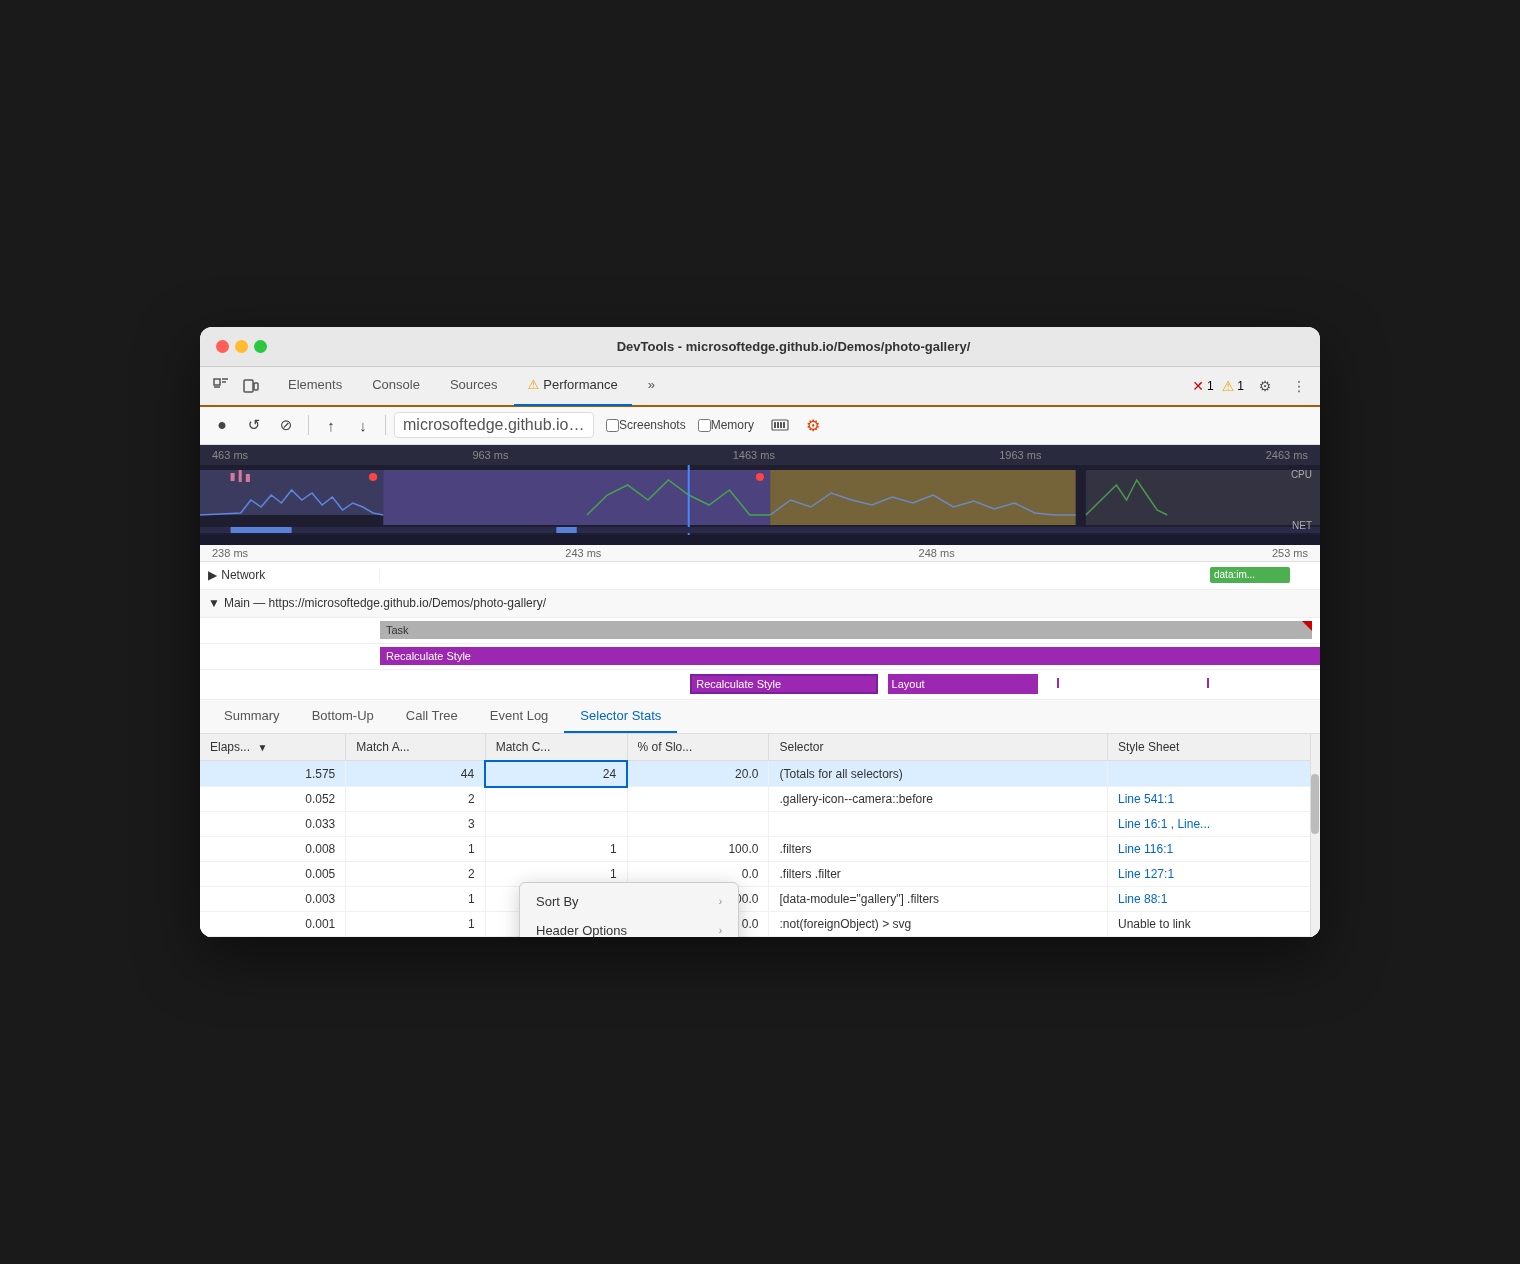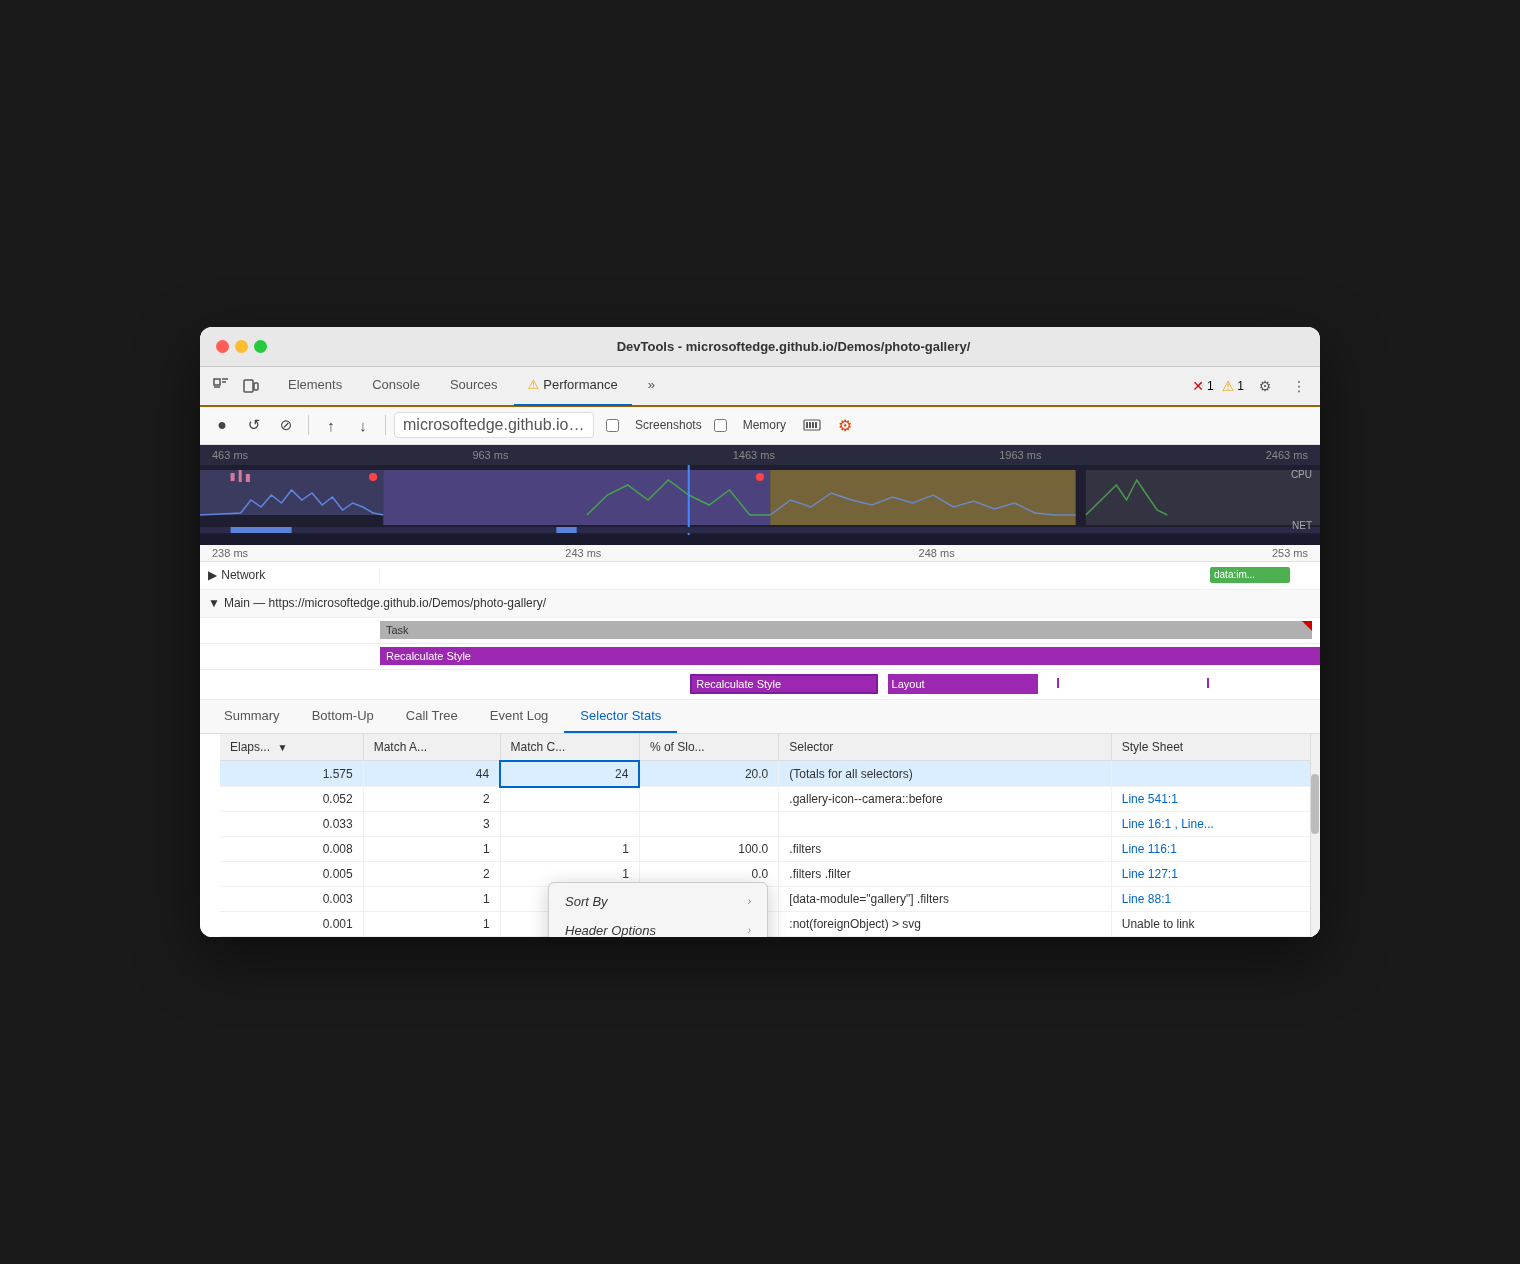--- a/index.html
+++ b/index.html
@@ -157,21 +157,21 @@
     }
     .toolbar-right {
       margin-left: 8px;
       display: flex;
       align-items: center;
       gap: 12px;
     }
     .checkbox-label {
       display: flex;
       align-items: center;
-      gap: 16px;
+      gap: 0;
       font-size: 12px;
       color: #444;
       cursor: pointer;
     }
     .checkbox-label input { cursor: pointer; }
     .gear-btn {
       font-size: 16px;
       color: #e84000;
       cursor: pointer;
     }
@@ -312,30 +312,29 @@
       padding: 5px 10px;
       color: #333;
       white-space: nowrap;
     }
     .data-table tr.selected td { background: #dbeeff; }
     .col-num { text-align: right; }
     .link-blue { color: #0066cc; text-decoration: none; }
     
     .context-menu {
       position: absolute;
-      left: 328px;
+      left: 319px;
       top: 148px;
       background: #f5f5f5;
       border: 1px solid #ccc;
       border-radius: 6px;
       box-shadow: 0 4px 20px rgba(0,0,0,0.2);
       min-width: 220px;
       z-index: 100;
       padding: 4px 0;
-      font-style: italic;
     }
     .context-menu-item {
       padding: 7px 16px;
       font-size: 13px;
       color: #333;
       cursor: pointer;
       display: flex;
       align-items: center;
       justify-content: space-between;
     }
@@ -565,21 +564,21 @@
     </div>
 
     <div class="bottom-tabs">
       <div class="bottom-tab">Summary</div>
       <div class="bottom-tab">Bottom-Up</div>
       <div class="bottom-tab">Call Tree</div>
       <div class="bottom-tab">Event Log</div>
       <div class="bottom-tab active">Selector Stats</div>
     </div>
 
-    <div class="data-table-section" style="position:relative; overflow:hidden;margin-left:20px;">
+    <div class="data-table-section" style="position:relative; overflow:hidden;">
       <table class="data-table">
         <thead>
           <tr>
             <th>
               <span>Elaps...</span>
               <span class="sort-arrow">▼</span>
             </th>
             <th>Match A...</th>
             <th>Match C...</th>
             <th>% of Slo...</th>

